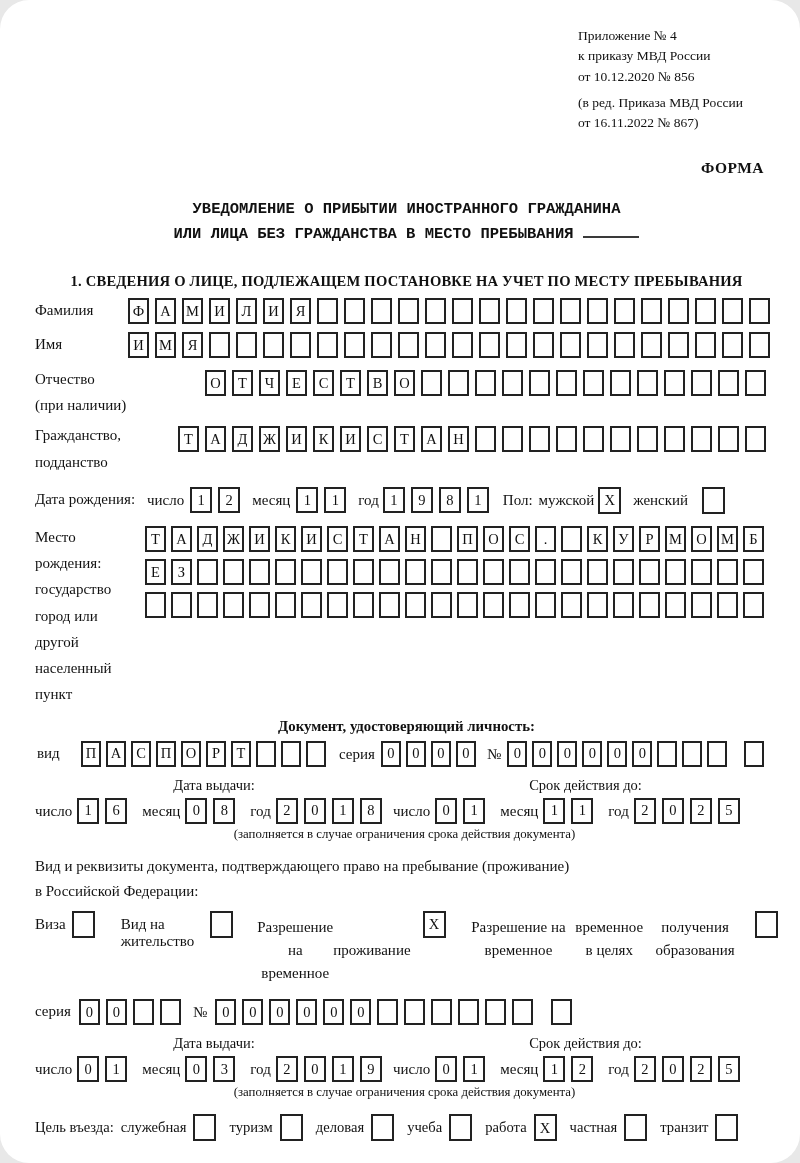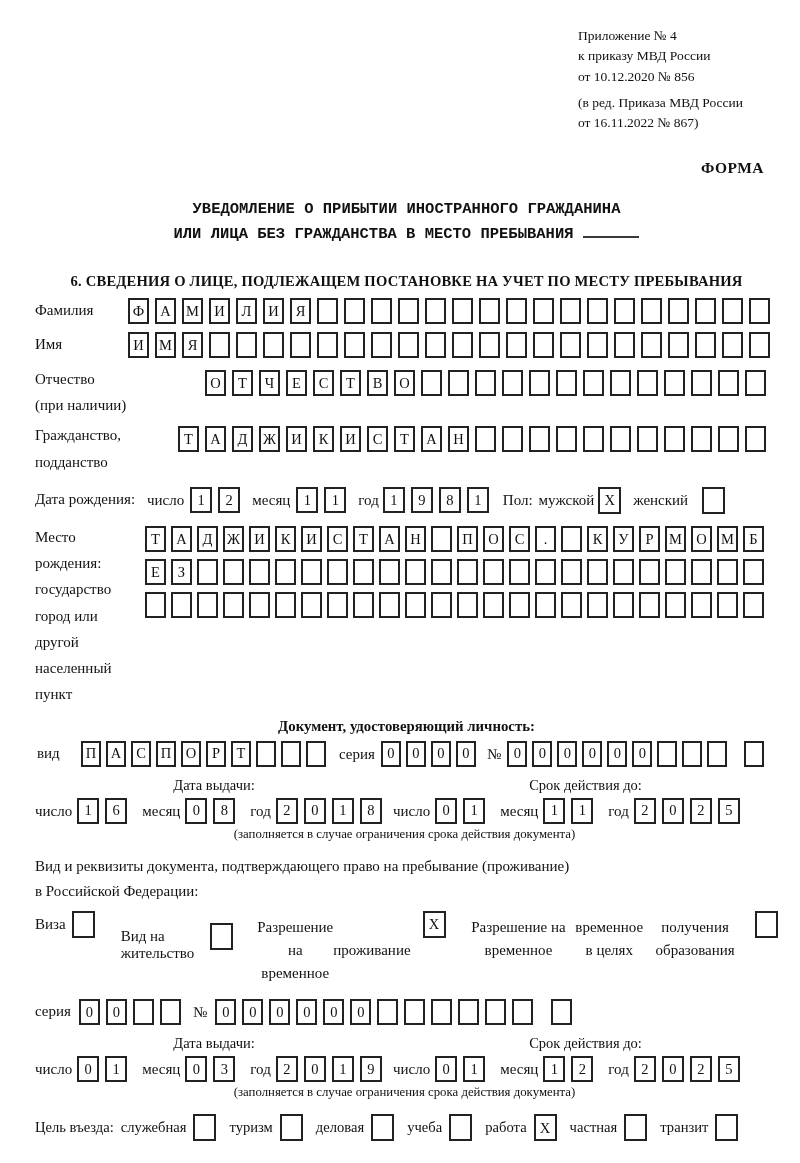--- a/index.html
+++ b/index.html
@@ -1,20 +1,20 @@
 <!DOCTYPE html>
 <html><head>
 <meta charset="utf-8">
 <style>
   * { box-sizing: border-box; }
   html,body { margin:0; padding:0; background:#e8e8e8; }
   .page {
     width:800px; height:1163px; margin:0 auto; background:#ffffff;
     font-family:"Liberation Serif", serif; color:#111;
-    font-size:15px; padding:26px 22px 0 35px; position:relative; overflow:hidden;
+    font-size:15px; padding:26px 22px 0 35px; position:relative; overflow:hidden;border-radius:29px;
   }
   
   .top-right { margin-left:auto; width:200px; font-size:13.5px; line-height:1.5; }
   .amend-block { margin-top:6px; }
   .forma { text-align:right; font-weight:bold; font-size:15.5px; margin:26px 14px 0 0; letter-spacing:.5px; }
   .title { text-align:center; font-weight:bold; font-size:15.5px; margin-top:20px; line-height:1.6;font-family:Liberation Mono, monospace; }
   .title-underline { display:inline-block; width:56px; border-bottom:2px solid #3a3a3a; height:14px; margin-left:10px; }
   .sec-heading { text-align:center; font-weight:bold; font-size:14.6px; margin-top:26px; letter-spacing:.2px; }
 
   
@@ -86,21 +86,21 @@
       <div>от 16.11.2022 № 867)</div>
     </div>
   </div>
   <div class="forma">ФОРМА</div>
 
   <div class="title">
     <div>УВЕДОМЛЕНИЕ О ПРИБЫТИИ ИНОСТРАННОГО ГРАЖДАНИНА</div>
     <div><span>ИЛИ ЛИЦА БЕЗ ГРАЖДАНСТВА В МЕСТО ПРЕБЫВАНИЯ</span><span class="title-underline"></span></div>
   </div>
 
-  <div class="sec-heading">6. СВЕДЕНИЯ О ЛИЦЕ, ПОДЛЕЖАЩЕМ ПОСТАНОВКЕ НА УЧЕТ ПО МЕСТУ ПРЕБЫВАНИЯ</div>
+  <div class="sec-heading">1. СВЕДЕНИЯ О ЛИЦЕ, ПОДЛЕЖАЩЕМ ПОСТАНОВКЕ НА УЧЕТ ПО МЕСТУ ПРЕБЫВАНИЯ</div>
 
   <div class="frow" style="">
     <span class="flabel w93">Фамилия</span>
     <span class="cells">
         <span class="cell">Ф</span>
         <span class="cell">А</span>
         <span class="cell">М</span>
         <span class="cell">И</span>
         <span class="cell">Л</span>
         <span class="cell">И</span>
@@ -426,21 +426,21 @@
     <div>в Российской Федерации:</div>
   </div>
 
   <div class="permit-row">
     <span class="opt">
       <span class="olabel">Виза</span>
       <span class="checkbox" style="margin-left:6px;">
           <span class="cell"></span>
         </span>
     </span>
-    <span class="opt" style="margin-left:26px;margin-top:12px;">
+    <span class="opt" style="margin-left:26px;">
       <span class="olabel">Вид на жительство</span>
       <span class="checkbox" style="margin-left:16px;">
           <span class="cell"></span>
         </span>
     </span>
     <span class="opt" style="margin-left:24px;">
       <span class="olines">
         <span>Разрешение на временное</span>
         <span>проживание</span>
       </span>

